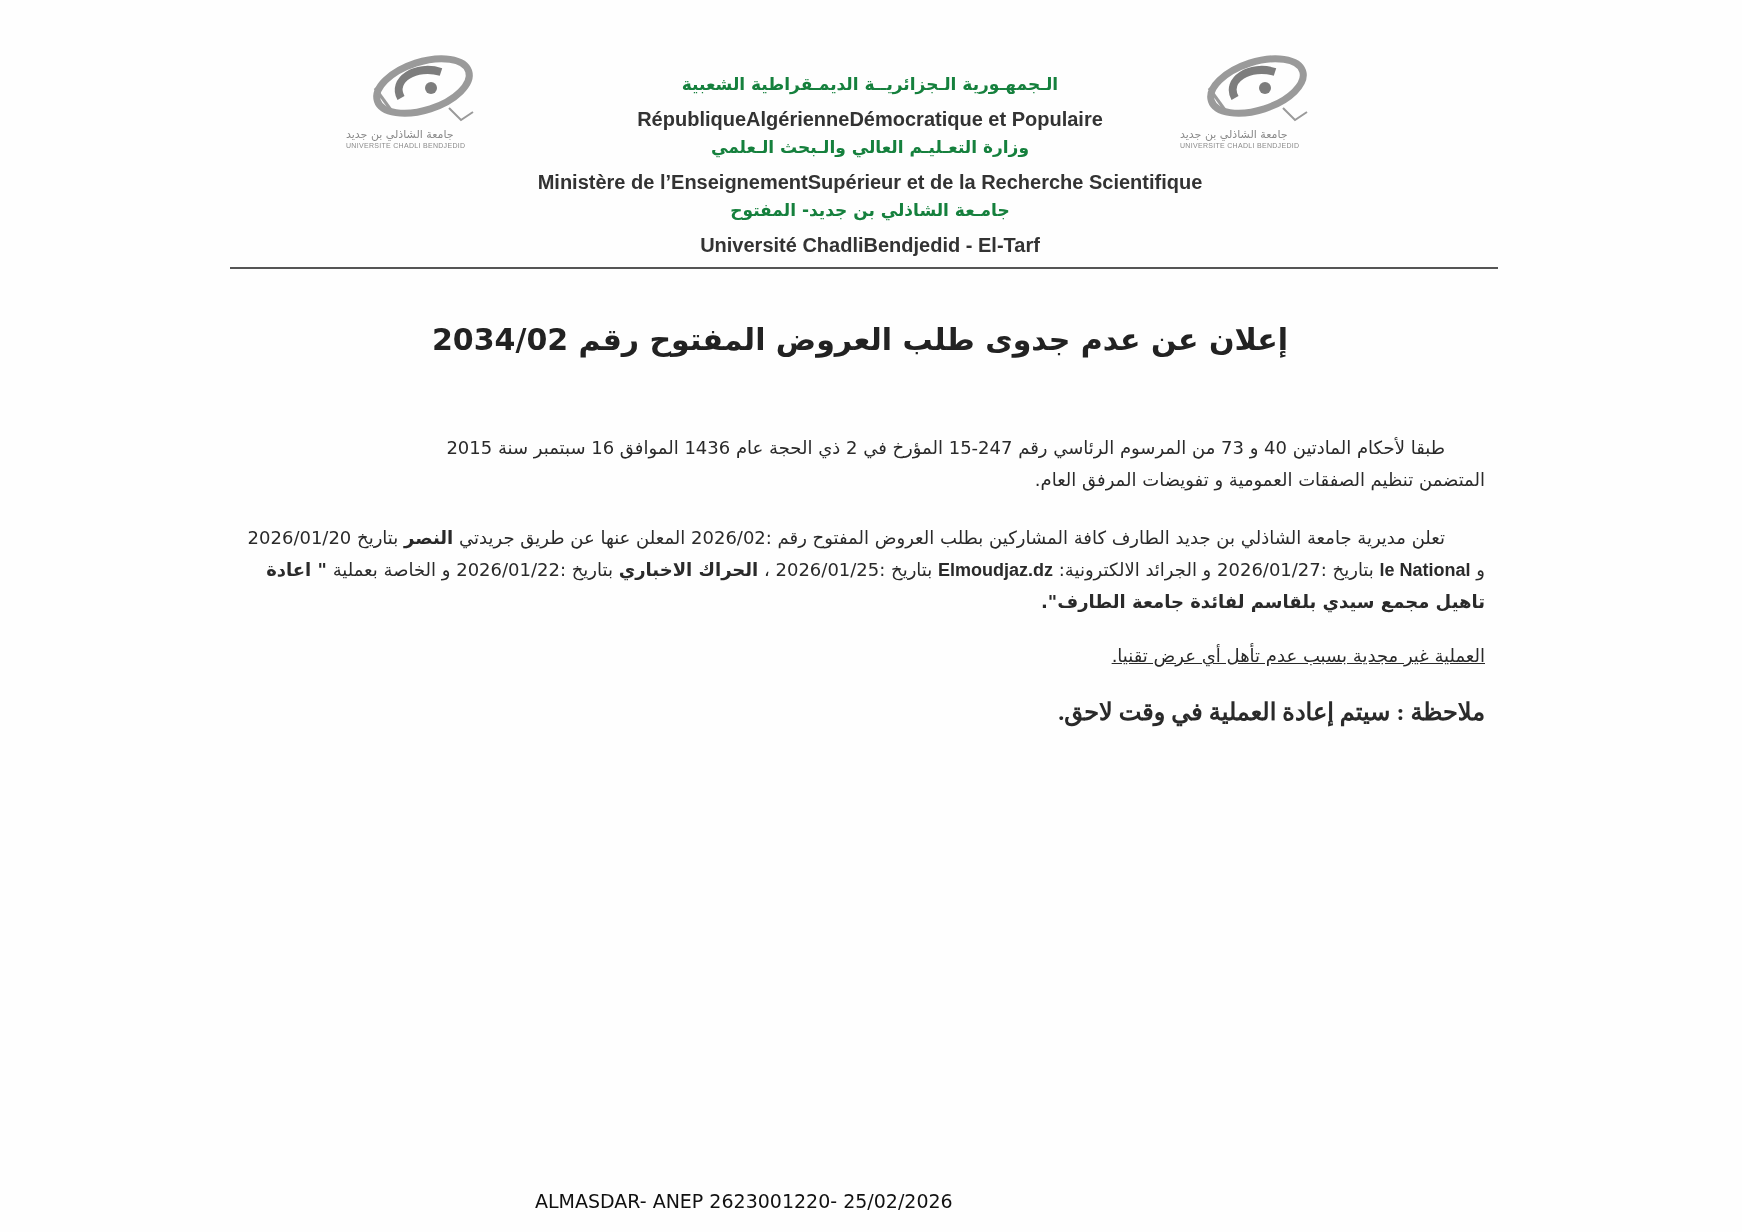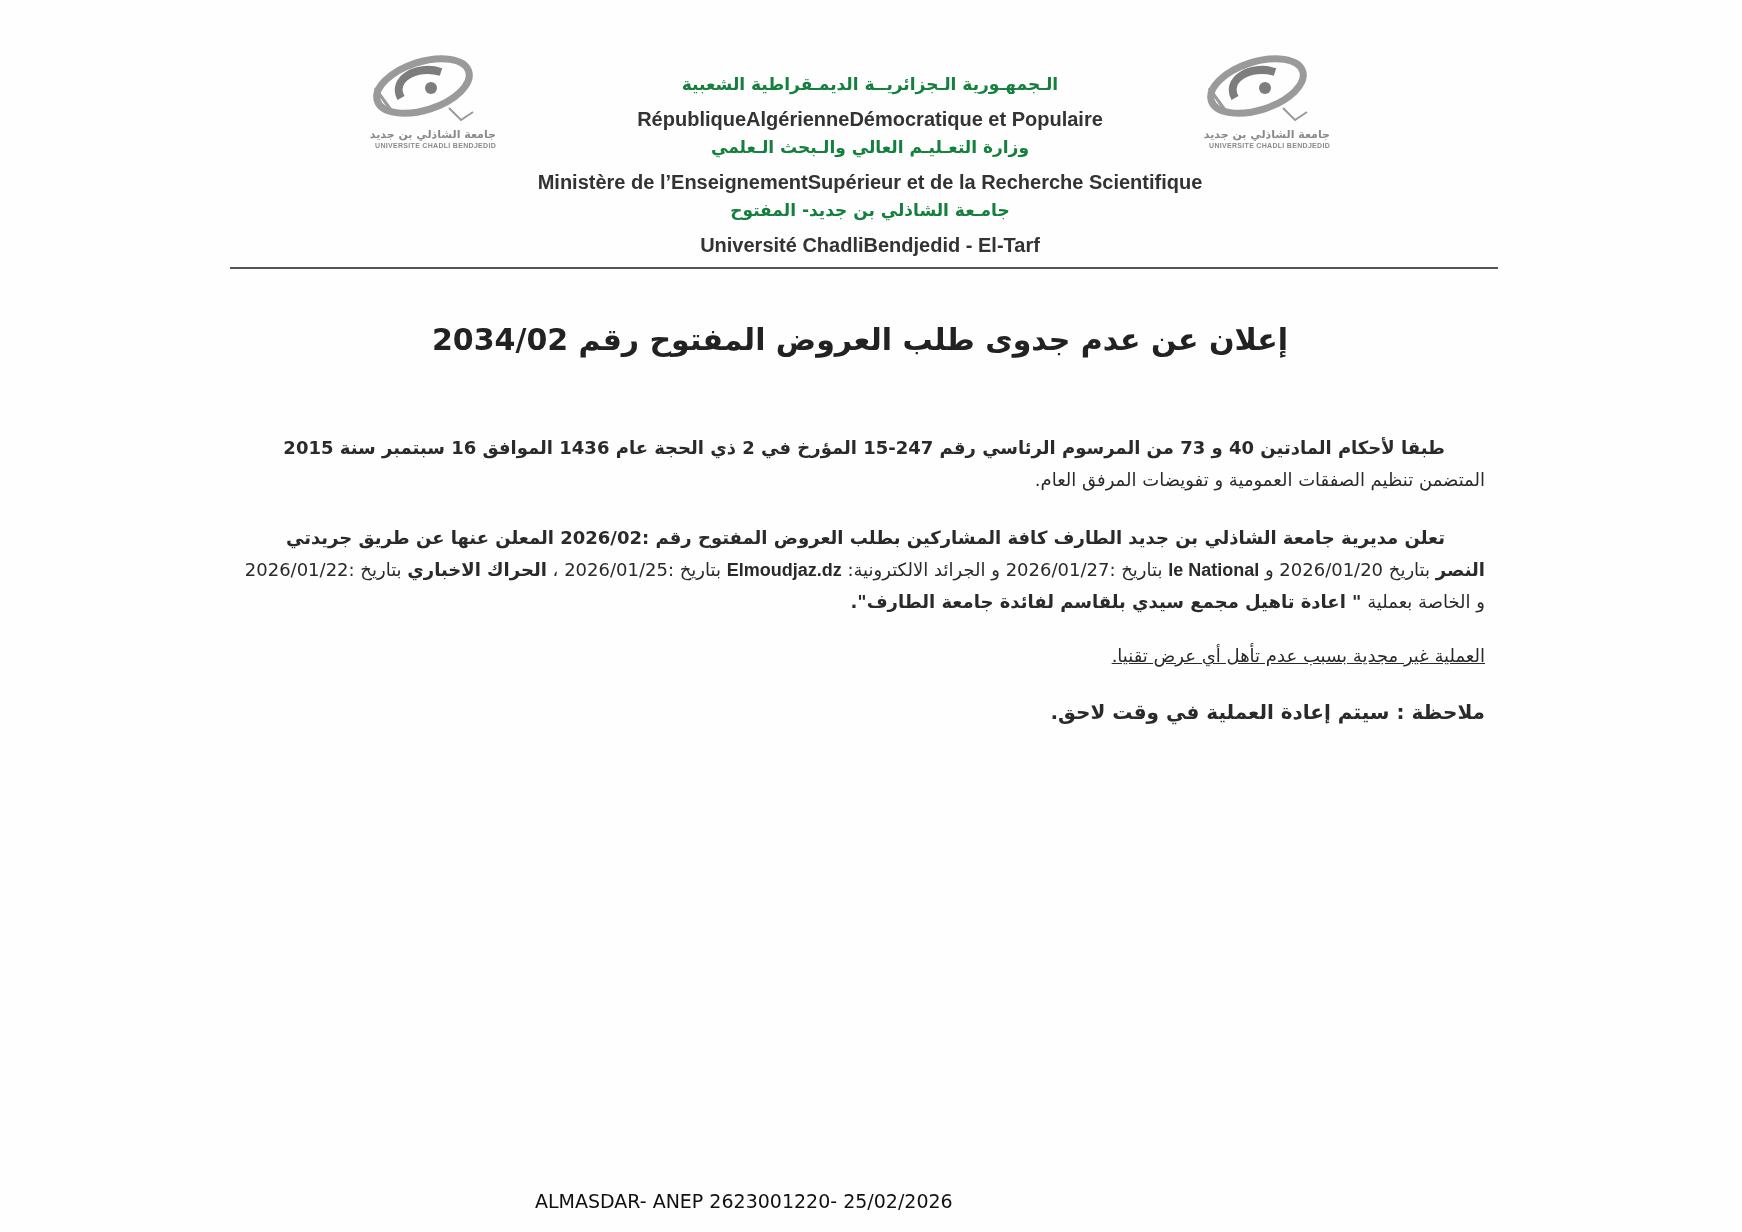--- a/index.html
+++ b/index.html
@@ -19,22 +19,21 @@
       position: absolute;
       left: 0; top: 0;
       width: 1742px; height: 1232px;
       background: #fefefe;
     }
     
     .logo {
       position: absolute;
       width: 150px;
       height: 110px;
-      text-align: right;
-      font-weight: bold;
+      text-align: left;
     }
     .logo.left { left: 346px; top: 50px; }
     .logo.right { left: 1180px; top: 50px; }
     .logo svg { display: block; margin: 0 auto; }
     .logo .logo-ar {
       font-size: 11px;
       color: #8a8a8a;
       direction: rtl;
       line-height: 13px;
       margin-top: -2px;
@@ -105,26 +104,27 @@
       font-family: "DejaVu Sans", sans-serif;
       font-size: 18px;
       line-height: 32px;
       color: #2a2a2a;
     }
     .p1 { top: 432px; }
     .p2 { top: 522px; }
     .p3 { top: 640px; text-decoration: underline; }
     .note {
       top: 694px;
-      font-size: 20px;
+      font-size: 24px;
       font-weight: bold;
       line-height: 36px;
       padding-right: 10px;
+      font-family: Liberation Serif, serif;
     }
-    .indent { padding-right: 40px; font-weight: bold; }
+    .indent { padding-right: 40px; }
     .b { font-weight: bold; }
     .latin { font-family: "Liberation Sans", sans-serif; direction: ltr; unicode-bidi: embed; }
     .footer {
       position: absolute;
       left: 535px;
       top: 1190px;
       font-family: "DejaVu Sans", sans-serif;
       font-size: 19px;
       color: #111;
       white-space: nowrap;

